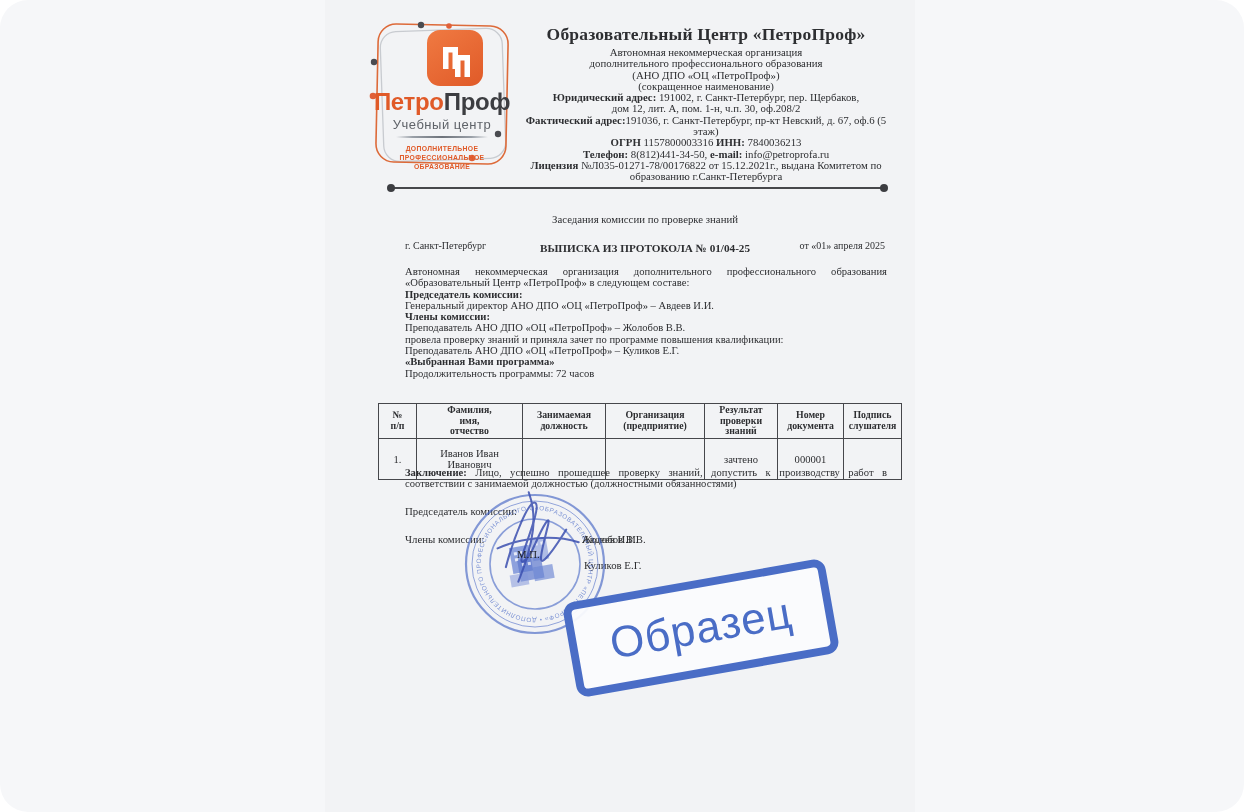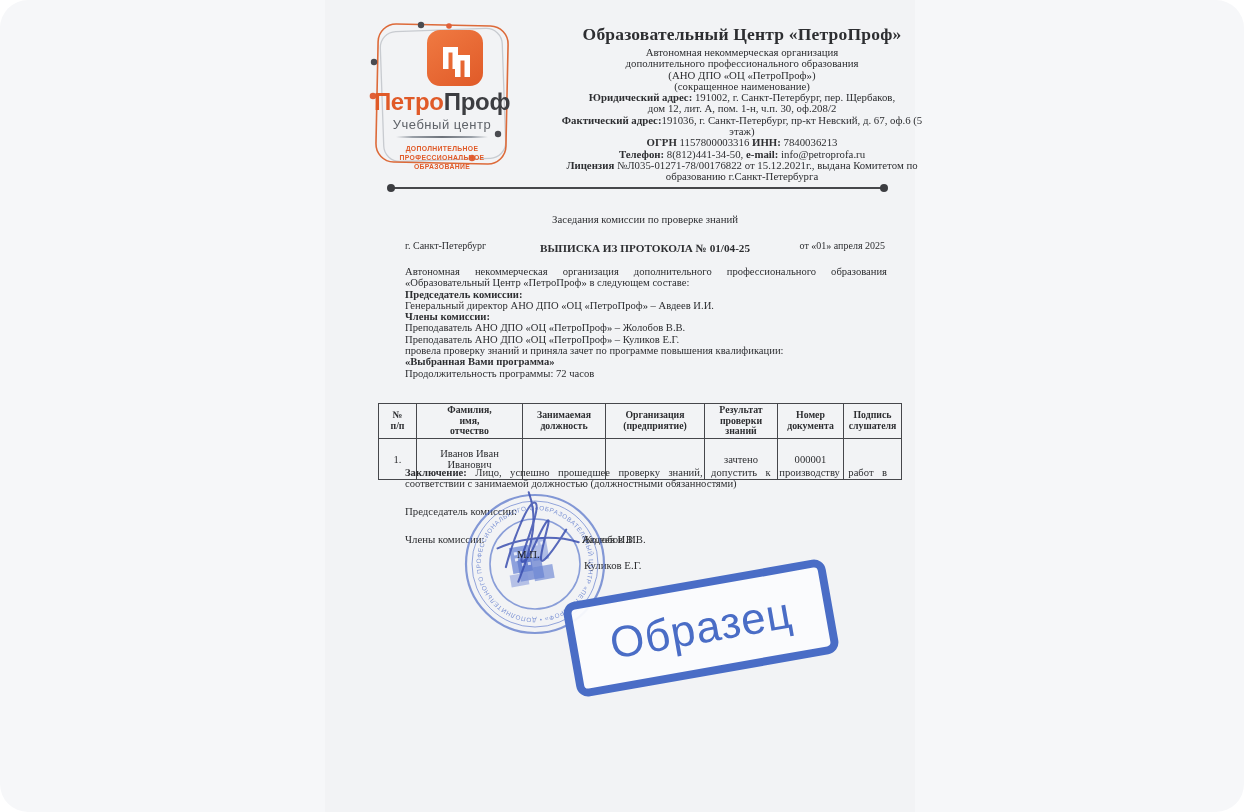--- a/index.html
+++ b/index.html
@@ -38,21 +38,21 @@
   .logo-rule {
     position:absolute; left:24px; top:114px; width:92px; height:2px;
     background:linear-gradient(90deg, rgba(109,114,122,0) 0%, #9aa0a8 18%, #6d727a 50%, #9aa0a8 82%, rgba(109,114,122,0) 100%);
   }
   .logo-cap {
     position:absolute; left:0; top:122px; width:140px; text-align:center;
     font-family:"Liberation Sans", sans-serif; font-weight:bold;
     font-size:6.8px; line-height:9px; color:#e05a28; letter-spacing:.35px;
   }
   
-  .hdr { position:absolute; left:200px; top:24px; width:362px; text-align:center;margin-left:36px; }
+  .hdr { position:absolute; left:200px; top:24px; width:362px; text-align:center; }
   .hdr-title { font-size:17.5px; font-weight:bold; letter-spacing:.2px; line-height:21px; margin-bottom:2px; }
   .hdr-line { font-size:10.8px; line-height:11.3px; }
   .hdr-line b { font-weight:bold; }
   
   .rule { position:absolute; top:187px; left:64px; width:497px; height:2px; background:#46474b; }
   .rule::before, .rule::after {
     content:""; position:absolute; top:-3px; width:8px; height:8px; border-radius:50%; background:#3c3d41;
   }
   .rule::before { left:-2px; } .rule::after { right:-2px; }
   
@@ -148,22 +148,22 @@
       <span>г. Санкт-Петербург</span>
       <span>от «01» апреля 2025</span>
     </div>
 
     <div class="bodytext">
       <p>Автономная некоммерческая организация дополнительного профессионального образования «Образовательный Центр «ПетроПроф» в следующем составе:</p>
       <div class="b">Председатель комиссии:</div>
       <div>Генеральный директор АНО ДПО «ОЦ «ПетроПроф» – Авдеев И.И.</div>
       <div class="b">Члены комиссии:</div>
       <div>Преподаватель АНО ДПО «ОЦ «ПетроПроф» – Жолобов В.В.</div>
+      <div>провела проверку знаний и приняла зачет по программе повышения квалификации:</div>
       <div>Преподаватель АНО ДПО «ОЦ «ПетроПроф» – Куликов Е.Г.</div>
-      <div>провела проверку знаний и приняла зачет по программе повышения квалификации:</div>
       <div class="b">«Выбранная Вами программа»</div>
       <div>Продолжительность программы: 72 часов</div>
     </div>
 
     <table class="tbl">
       <colgroup>
         <col style="width:38px">
           <col style="width:106px">
           <col style="width:83px">
         <col style="width:99px">

